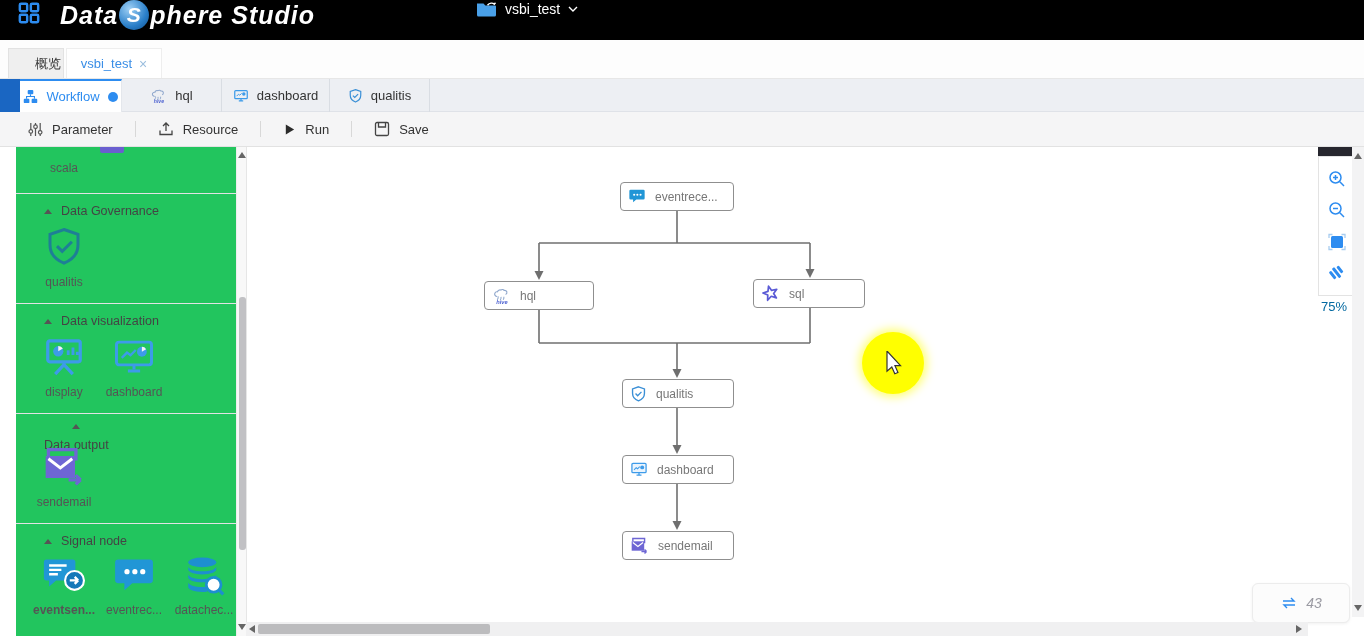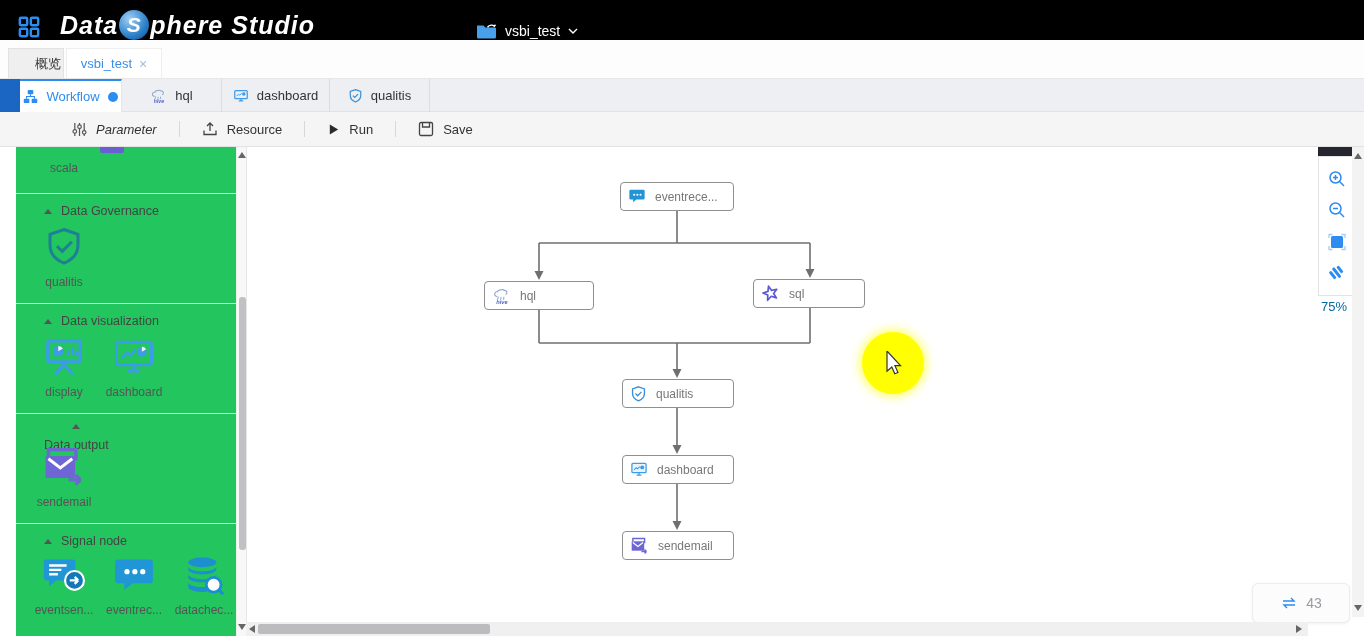--- a/index.html
+++ b/index.html
@@ -1,21 +1,21 @@
 <!DOCTYPE html>
 <html><head>
 <meta charset="utf-8">
 <style>
   * { margin:0; padding:0; box-sizing:border-box; }
   html,body { width:1364px; height:636px; overflow:hidden; }
   body { font-family:"Liberation Sans", sans-serif; background:#fff; position:relative; }
 
   
   .header { position:absolute; left:0; top:0; width:1364px; height:40px; background:#000;
-            display:flex; align-items:flex-end; color:#fff; }
+            display:flex; align-items:flex-start; color:#fff; }
   .grid-btn { margin-left:16px; width:26px; height:26px; display:flex; align-items:center; justify-content:center; cursor:pointer; }
   .logo { margin-left:18px; display:flex; align-items:center; font-style:italic; font-weight:bold;
           font-size:25px; letter-spacing:1px; white-space:nowrap; }
   .logo .sphere { width:30px; height:30px; border-radius:50%; margin:0 1px;
                   background:radial-gradient(circle at 35% 30%, #9fd0f5, #2a7fc9 60%, #0d4f8f);
                   display:flex; align-items:center; justify-content:center; font-size:21px; color:#fff; }
   .proj { margin-left:160px; display:flex; align-items:center; gap:8px; font-size:14px; cursor:pointer; }
   .hdr-right { position:absolute; right:18px; top:0; height:40px; display:flex; align-items:center; gap:20px; }
   .hdr-ic { width:22px; height:22px; display:flex; align-items:center; justify-content:center; cursor:pointer; }
   .user { display:flex; align-items:center; gap:7px; font-size:14px; color:#eee; cursor:pointer; }
@@ -36,21 +36,21 @@
   .wtab { position:absolute; top:0; height:33px; display:flex; align-items:center; justify-content:center; gap:8px;
           font-size:13px; color:#333; border-right:1px solid #d9dde3; cursor:pointer; background:transparent; }
   .wtab.active { background:#fff; border-top:2px solid #2d8cf0; color:#2d8cf0; border-right:1px solid #e4e7ec; }
   .wtab .dot { width:10px; height:10px; border-radius:50%; background:#2d8cf0; }
   .wtab svg { flex:none; }
 
   
   .toolbar { position:absolute; left:0; top:112px; width:1364px; height:35px; background:#f5f5f6;
              border-bottom:1px solid #e2e2e2; display:flex; align-items:center; }
   .tbtn { display:flex; align-items:center; gap:9px; font-size:13px; color:#333; padding:0 22px; height:100%; cursor:pointer; }
-  .tbtn:first-child { padding-left:72px;font-style:italic; }
+  .tbtn:first-child { padding-left:28px; }
   .tdiv { width:1px; height:16px; background:#d8d8d8; }
 
   
   .body { position:absolute; left:0; top:147px; width:1364px; height:489px; background:#fff; }
 
   
   .sidebar { position:absolute; left:16px; top:0; width:236px; height:489px; background:#22c55e; overflow:hidden; }
   .sep { position:absolute; left:0; width:236px; height:1px; background:#e2e2e4; }
   .sec-h { position:absolute; left:28px; display:flex; align-items:center; gap:9px; font-size:12.5px; color:#444; cursor:pointer; }
   .tri-up { width:0; height:0; border-left:4px solid transparent; border-right:4px solid transparent; border-bottom:5px solid #555; }
@@ -96,21 +96,21 @@
 
   
   .v-scroll { position:absolute; left:1352px; top:0; width:12px; height:470px; background:#f3f3f4; }
   
   .h-scroll { position:absolute; left:246px; top:475px; width:1062px; height:14px; background:#f0f0f1; }
   .h-thumb { position:absolute; left:12px; top:2px; width:232px; height:10px; background:#bcbcbe; border-radius:2px; }
 
   
   .badge { position:absolute; left:1252px; top:436px; width:98px; height:40px; background:#fcfcfc;
            border:1px solid #ececec; border-radius:6px; box-shadow:0 1px 3px rgba(0,0,0,.06);
-           display:flex; align-items:center; justify-content:center; gap:8px; font-size:14px; color:#9a9aa2; cursor:pointer; }
+           display:flex; align-items:center; justify-content:center; gap:8px; font-size:14px; color:#9a9aa2; cursor:pointer;font-style:italic; }
 </style>
 </head>
 <body>
 
 <div class="header">
   <div class="grid-btn">
     <svg width="22" height="22" viewBox="0 0 18 18" fill="none" stroke="#2d8cf0" stroke-width="2">
       <rect x="1.5" y="1.5" width="6" height="6" rx="1"></rect>
         <rect x="10.5" y="1.5" width="6" height="6" rx="1"></rect>
       <rect x="1.5" y="10.5" width="6" height="6" rx="1"></rect>
@@ -275,21 +275,21 @@
         <path d="M14.5 18.5h6.5m0 0l-2.6-2.6m2.6 2.6L18.4 21" stroke="#6e66d4" stroke-width="1.8" fill="none"></path>
       </svg>
       <span class="lbl">sendemail</span>
     </div>
     <div class="sep" style="top:376px;"></div>
 
     <div class="sec-h" style="top:387px;">
       <span class="tri-up"></span>
       <span>Signal node</span>
     </div>
-    <div class="cell c0" style="top:408px;">
+    <div class="cell c0" style="top:408px;font-weight:bold;">
       <svg width="46" height="42" viewBox="0 0 26 24">
         <path d="M3 2.5h15a1.5 1.5 0 0 1 1.5 1.5v9a1.5 1.5 0 0 1-1.5 1.5H8.5l-4 3.5v-3.5H3A1.5 1.5 0 0 1 1.5 13V4A1.5 1.5 0 0 1 3 2.5z" fill="#2196d6"></path>
         <path d="M4.5 6h10M4.5 8.5h7M4.5 11h5" stroke="#fff" stroke-width="1.3"></path>
         <circle cx="19" cy="14.5" r="5.4" fill="#1478b8" stroke="#fff" stroke-width="1.2"></circle>
         <path d="M16.3 14.5h4.8m0 0l-2-2m2 2l-2 2" stroke="#fff" stroke-width="1.3" fill="none"></path>
       </svg>
       <span class="lbl">eventsen...</span>
     </div>
     <div class="cell c1" style="top:408px;">
       <svg width="44" height="42" viewBox="0 0 24 24">

